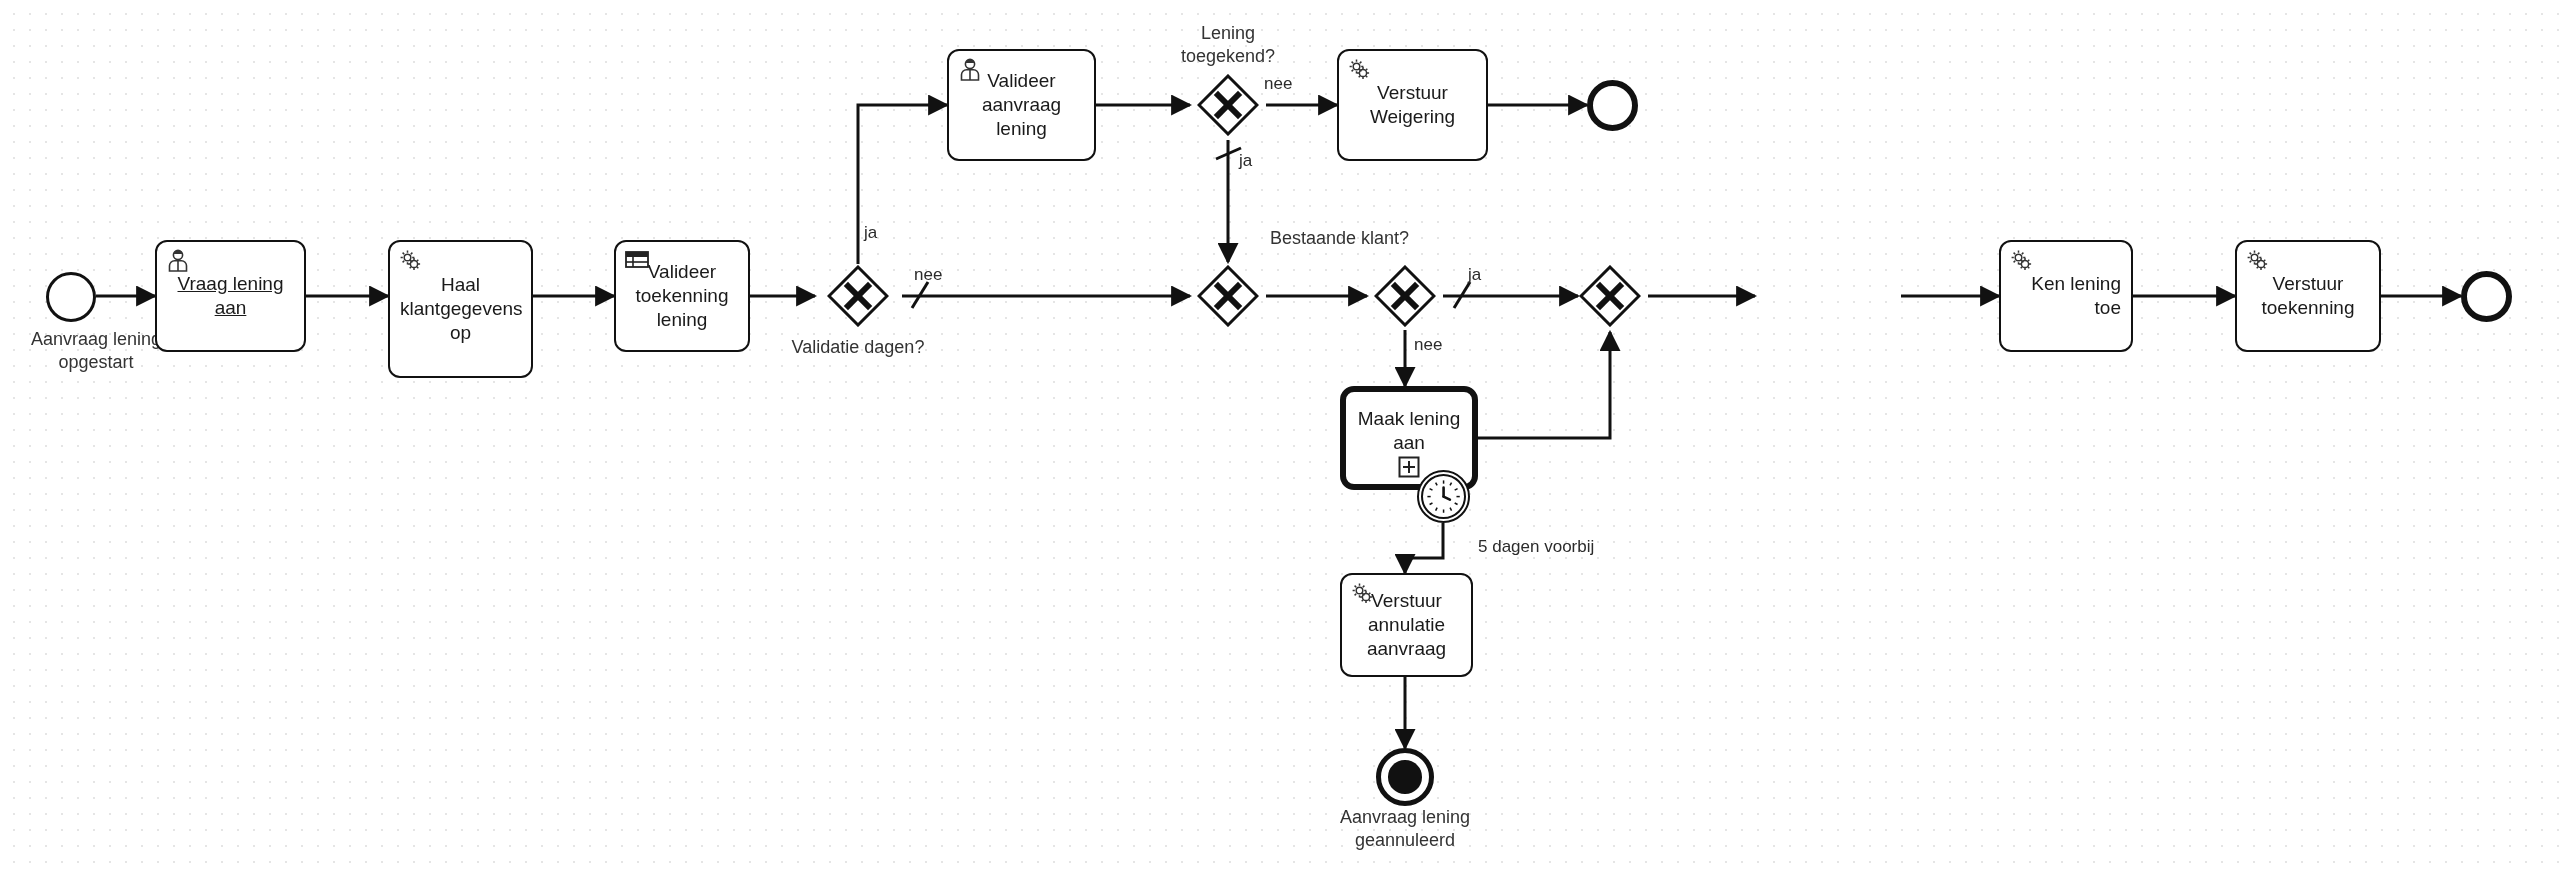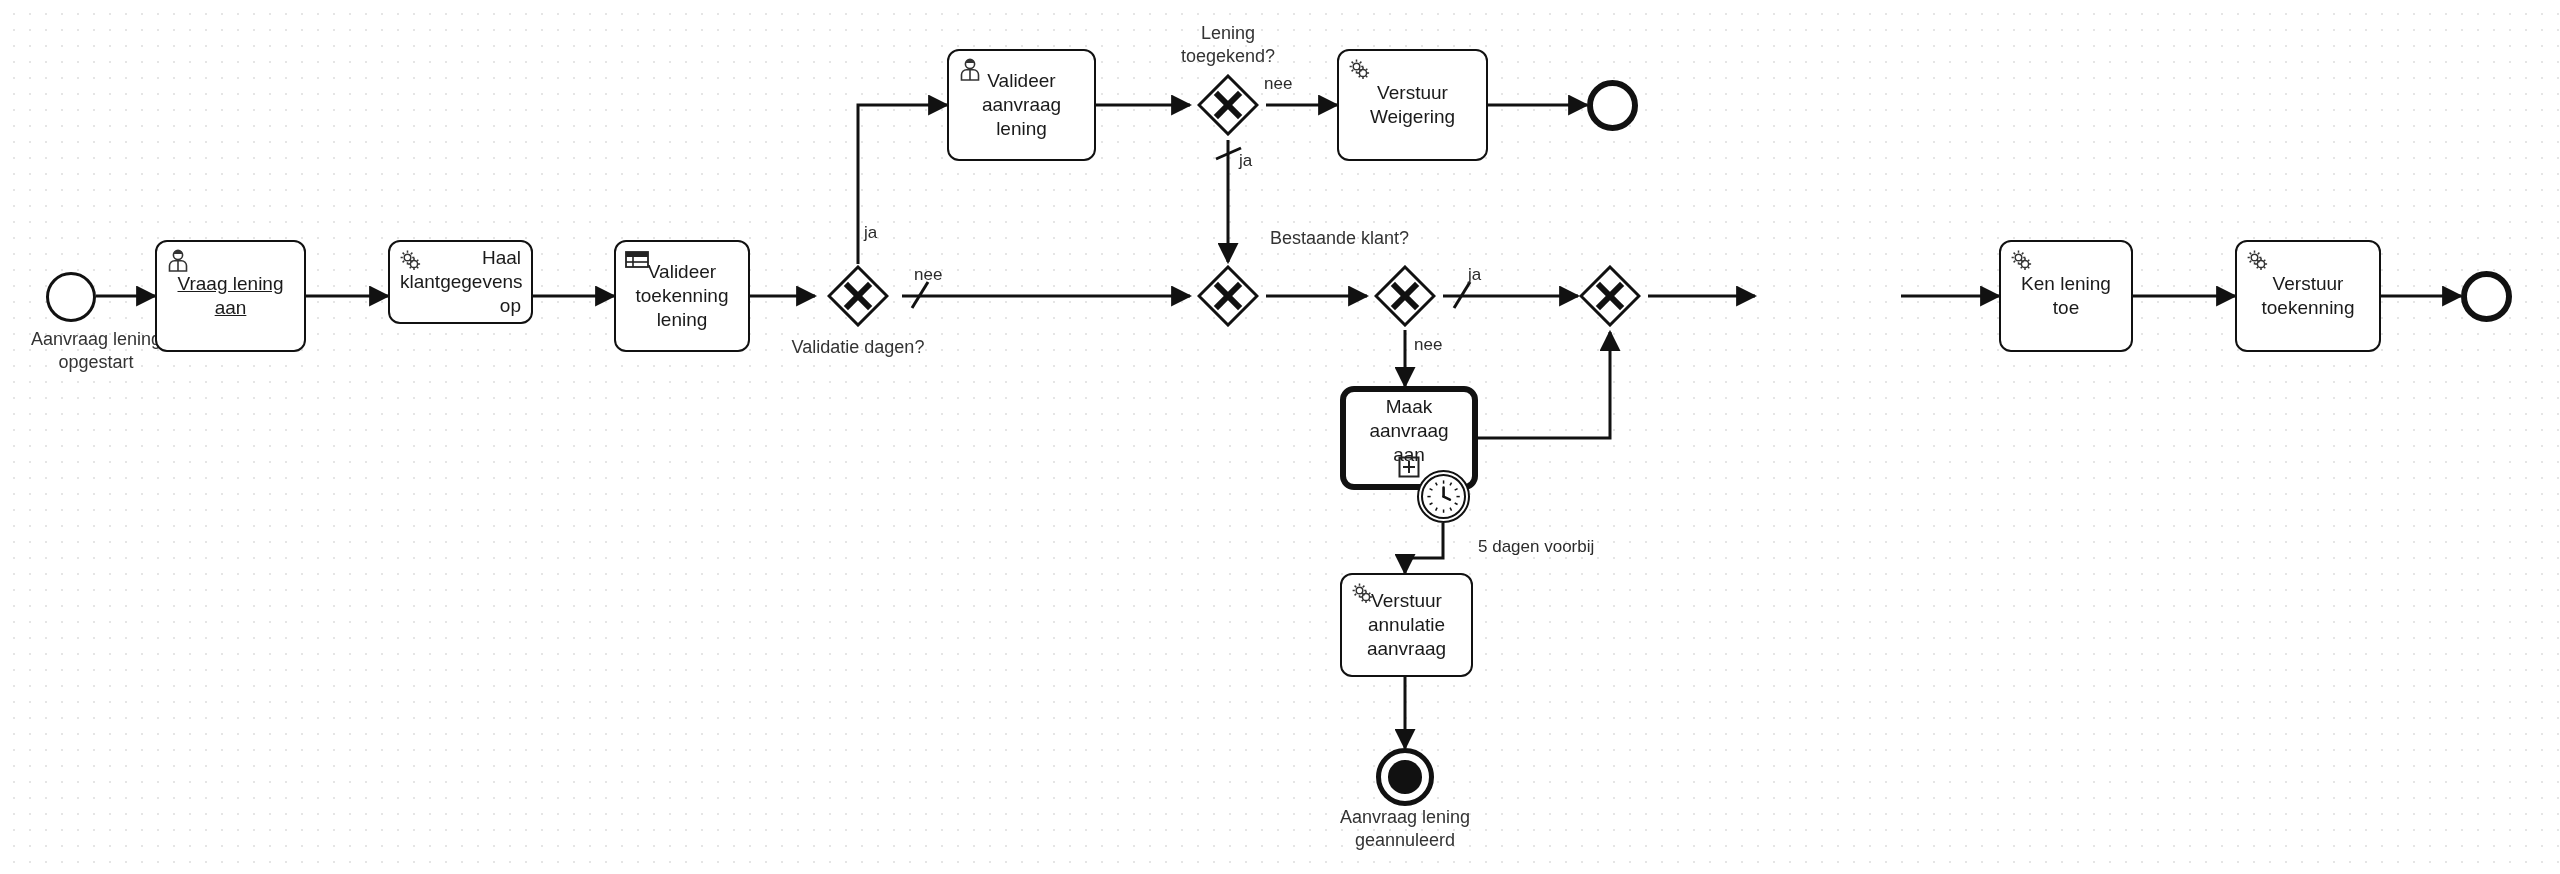--- a/index.html
+++ b/index.html
@@ -205,21 +205,21 @@
     <svg class="marker" viewBox="0 0 26 26">
       <circle cx="13" cy="7" r="4.6" fill="none" stroke="#333" stroke-width="1.6"></circle>
       <path d="M13 2.6 a4.6 4.6 0 0 1 4.4 3.3 L8.6 5.9 A4.6 4.6 0 0 1 13 2.6z" fill="#333"></path>
       <path d="M4.5 23 v-5.2 a5 5 0 0 1 5-5 h7 a5 5 0 0 1 5 5 V23 z" fill="none" stroke="#333" stroke-width="1.6"></path>
       <line x1="13" y1="12.8" x2="13" y2="23" stroke="#333" stroke-width="1.6"></line>
     </svg>
     <span class="task-label" style="white-space:pre-line;text-decoration:underline;">Vraag lening
 aan</span>
   </div>
 
-  <div class="node task" style="left:388px; top:240px; width:145px; height:84px;text-align:right;">
+  <div class="node task" style="left:388px; top:240px; width:145px; height:138px;">
     <svg class="marker" viewBox="0 0 26 26">
       <g fill="none" stroke="#333" stroke-width="1.5">
         <circle cx="9.5" cy="9.5" r="3.3"></circle>
         <path d="M9.5 2.6 v2.2 M9.5 14.2 v2.2 M2.6 9.5 h2.2 M14.2 9.5 h2.2
                  M4.6 4.6 l1.6 1.6 M12.8 12.8 l1.6 1.6 M14.4 4.6 l-1.6 1.6 M6.2 12.8 l-1.6 1.6"></path>
         <circle cx="16" cy="16" r="3.6"></circle>
         <path d="M16 9.9 v2.1 M16 20 v2.1 M9.9 16 h2.1 M20 16 h2.1
                  M11.7 11.7 l1.5 1.5 M18.8 18.8 l1.5 1.5 M20.3 11.7 l-1.5 1.5 M13.2 18.8 l-1.5 1.5"></path>
       </g>
     </svg>
@@ -306,21 +306,21 @@
 
   <svg class="node gateway" style="left:1579px; top:265px;" viewBox="0 0 62 62">
     <polygon points="31,2 60,31 31,60 2,31" fill="#ffffff" stroke="#111111" stroke-width="3"></polygon>
     <g stroke="#111111" stroke-width="6" stroke-linecap="square">
       <line x1="21" y1="21" x2="41" y2="41"></line>
       <line x1="41" y1="21" x2="21" y2="41"></line>
     </g>
   </svg>
 
   <div class="node task subprocess" style="left:1340px; top:386px; width:138px; height:104px;">
-    <span class="task-label" style="white-space:pre-line; margin-bottom:14px;">Maak aanvraag
+    <span class="task-label" style="white-space:pre-line; margin-bottom:14px;">Maak lening
 aan</span>
     <svg class="expand-marker" viewBox="0 0 22 22">
       <rect x="1.5" y="1.5" width="19" height="19" fill="none" stroke="#222" stroke-width="2"></rect>
       <line x1="11" y1="5" x2="11" y2="17" stroke="#222" stroke-width="2"></line>
       <line x1="5" y1="11" x2="17" y2="11" stroke="#222" stroke-width="2"></line>
     </svg>
   </div>
 
   <div class="node boundary-timer" style="left:1417px; top:470px; width:53px; height:53px;">
     <div class="inner-ring">
@@ -375,21 +375,21 @@
     <svg class="marker" viewBox="0 0 26 26">
       <g fill="none" stroke="#333" stroke-width="1.5">
         <circle cx="9.5" cy="9.5" r="3.3"></circle>
         <path d="M9.5 2.6 v2.2 M9.5 14.2 v2.2 M2.6 9.5 h2.2 M14.2 9.5 h2.2
                  M4.6 4.6 l1.6 1.6 M12.8 12.8 l1.6 1.6 M14.4 4.6 l-1.6 1.6 M6.2 12.8 l-1.6 1.6"></path>
         <circle cx="16" cy="16" r="3.6"></circle>
         <path d="M16 9.9 v2.1 M16 20 v2.1 M9.9 16 h2.1 M20 16 h2.1
                  M11.7 11.7 l1.5 1.5 M18.8 18.8 l1.5 1.5 M20.3 11.7 l-1.5 1.5 M13.2 18.8 l-1.5 1.5"></path>
       </g>
     </svg>
-    <span class="task-label" style="white-space:pre-line;">Ken lening toe</span>
+    <span class="task-label" style="white-space:pre-line;text-align:right;">Ken lening toe</span>
   </div>
 
   <div class="node task" style="left:2235px; top:240px; width:146px; height:112px;">
     <svg class="marker" viewBox="0 0 26 26">
       <g fill="none" stroke="#333" stroke-width="1.5">
         <circle cx="9.5" cy="9.5" r="3.3"></circle>
         <path d="M9.5 2.6 v2.2 M9.5 14.2 v2.2 M2.6 9.5 h2.2 M14.2 9.5 h2.2
                  M4.6 4.6 l1.6 1.6 M12.8 12.8 l1.6 1.6 M14.4 4.6 l-1.6 1.6 M6.2 12.8 l-1.6 1.6"></path>
         <circle cx="16" cy="16" r="3.6"></circle>
         <path d="M16 9.9 v2.1 M16 20 v2.1 M9.9 16 h2.1 M20 16 h2.1

